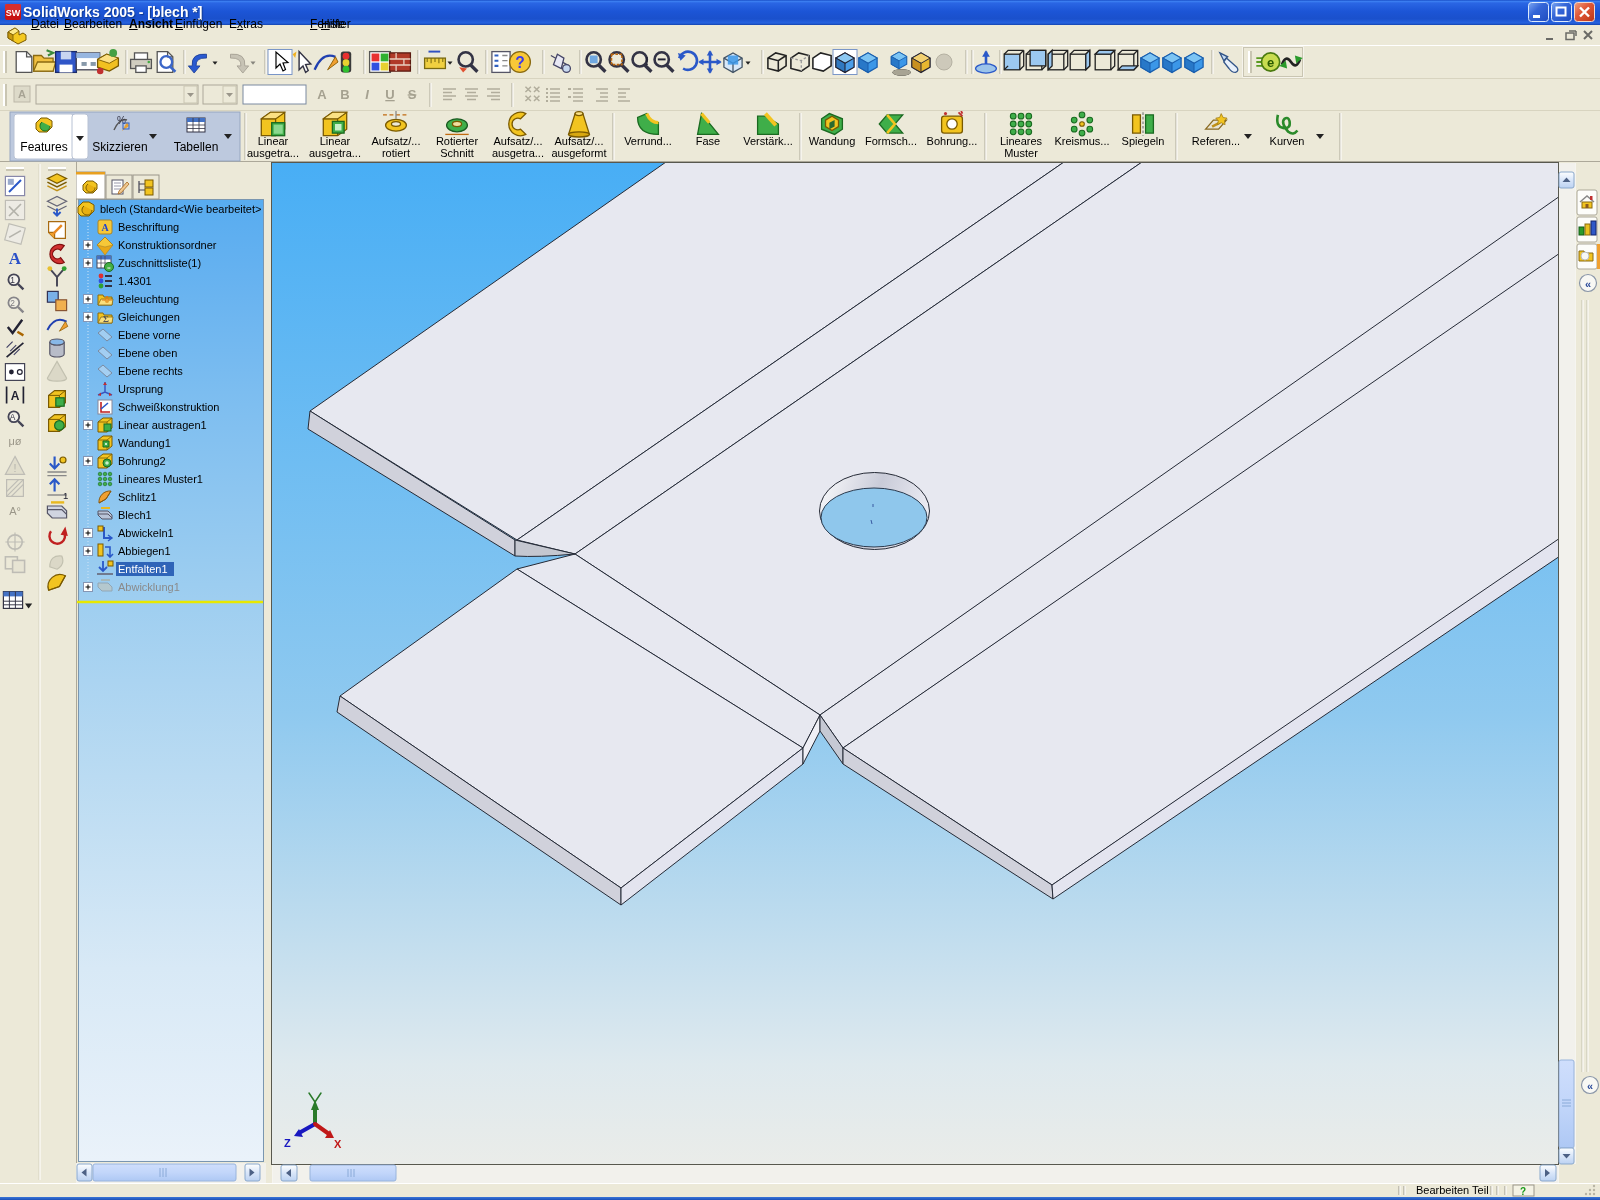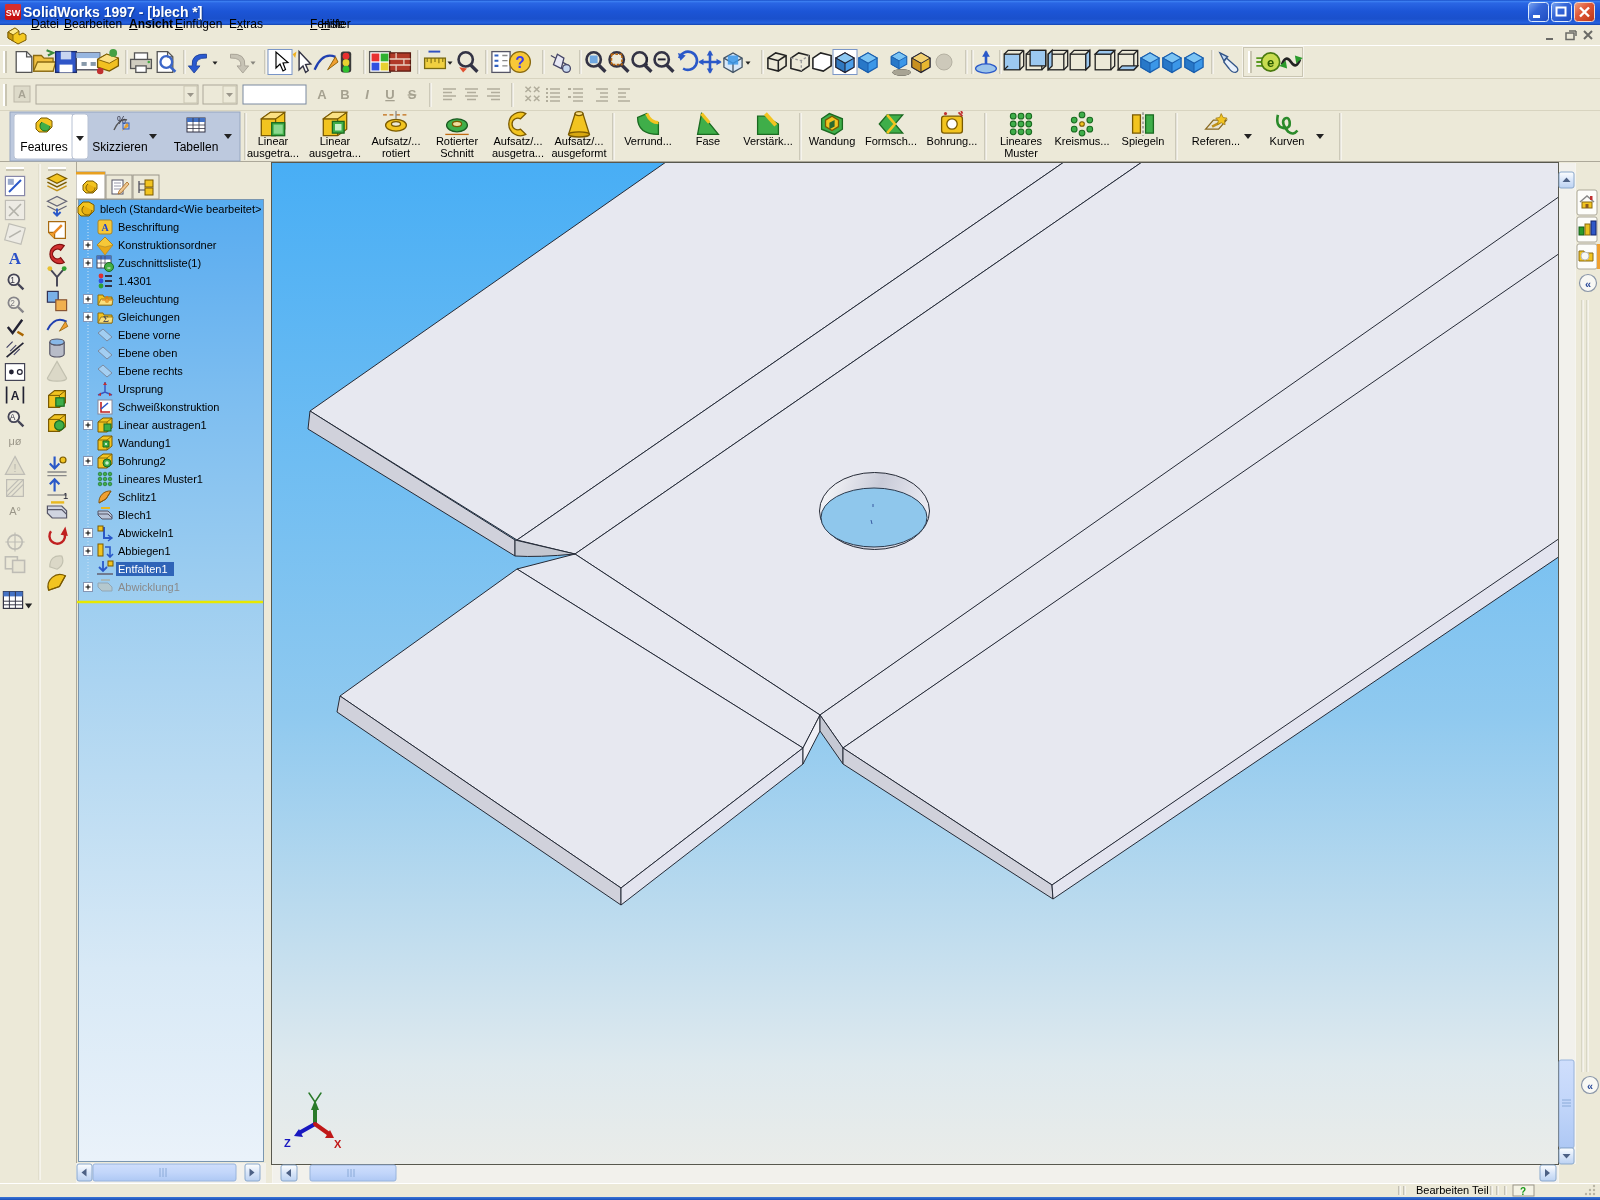--- a/index.html
+++ b/index.html
@@ -24,21 +24,21 @@
 #vscroll{left:1559px;top:163px;width:17px;height:1001px;background:#f6f5f0;border-left:1px solid #aca899;}
 #taskpane{left:1576px;top:163px;width:24px;height:1020px;background:#ECE9D8;}
 #hscrollvp{left:272px;top:1164px;width:1287px;height:19px;background:#f6f5f0;}
 #hscrolltree{left:76px;top:1163px;width:190px;height:20px;background:#f6f5f0;}
 #statusbar{left:0;top:1183px;width:1600px;height:14px;background:#ECE9D8;border-top:1px solid #fff;}
 #bottomedge{left:0;top:1197px;width:1600px;height:3px;background:linear-gradient(180deg,#3a76d8,#1c50b8);}
 </style>
 </head>
 <body>
 <div class="abs" id="titlebar"></div>
-<div class="abs" id="titletext">SolidWorks 1997 - [blech *]</div>
+<div class="abs" id="titletext">SolidWorks 2005 - [blech *]</div>
 <svg class="abs" style="left:1528px;top:2px" width="72" height="22" viewBox="0 0 72 22">
 <defs>
 <linearGradient id="btnb" x1="0" y1="0" x2="1" y2="1">
 <stop offset="0" stop-color="#7da7f2"></stop>
         <stop offset="0.4" stop-color="#3566d8"></stop>
         <stop offset="1" stop-color="#1e4cc0"></stop>
 </linearGradient>
 <linearGradient id="btnr" x1="0" y1="0" x2="1" y2="1">
 <stop offset="0" stop-color="#f0a080"></stop>
         <stop offset="0.4" stop-color="#e25b3a"></stop>

